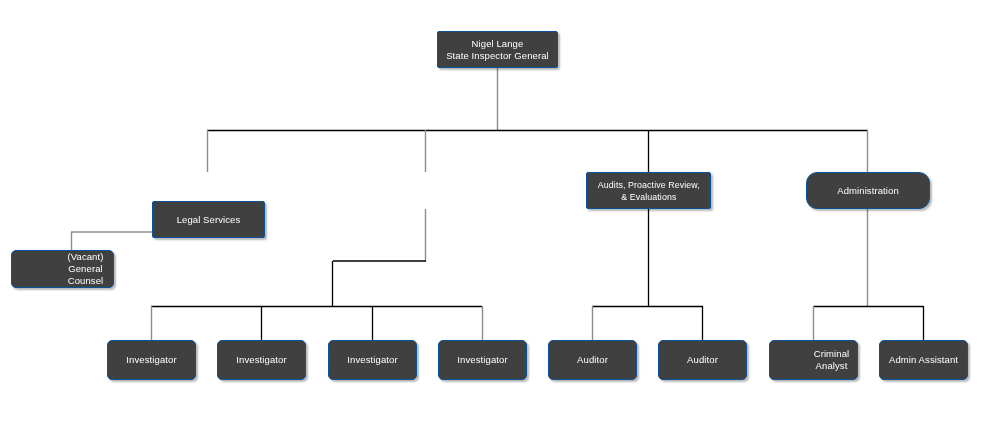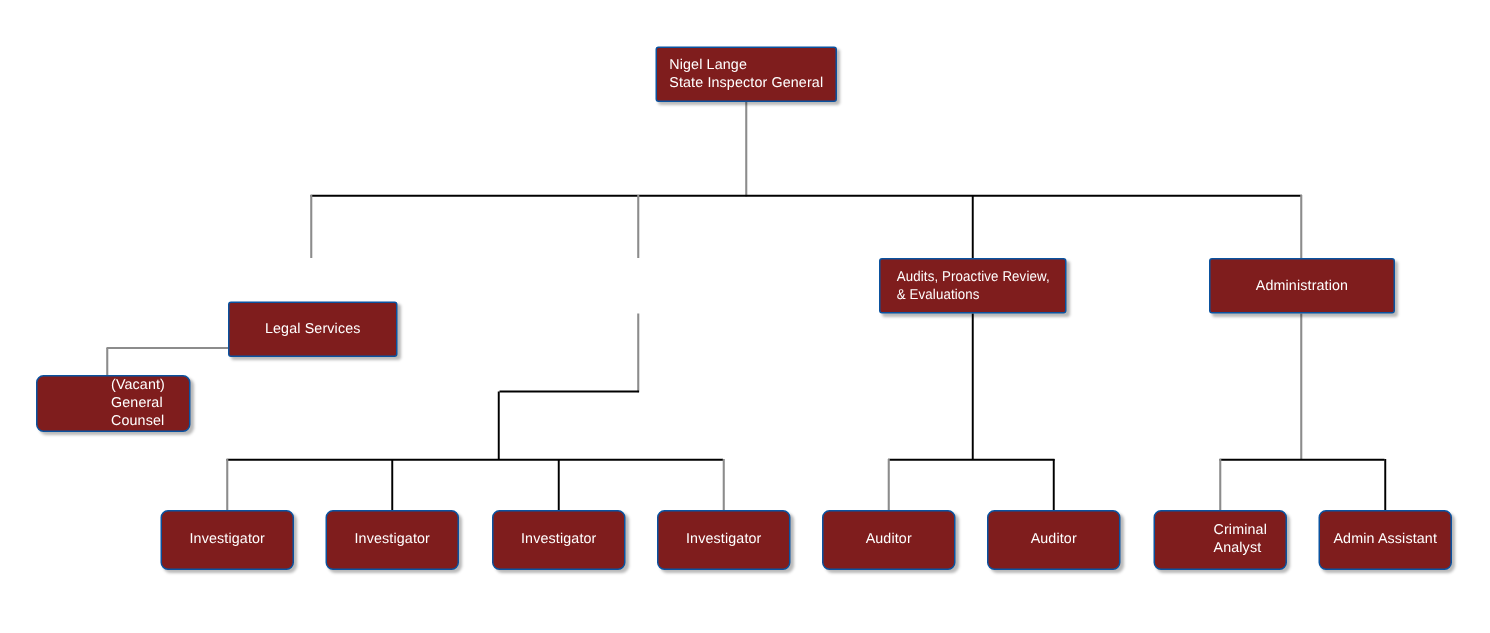--- a/index.html
+++ b/index.html
@@ -21,27 +21,28 @@
   }
   #connectors {
     position: absolute;
     left: 0;
     top: 0;
     width: 993px;
     height: 422px;
   }
   .org-node {
     position: absolute;
-    background: #7f1d1d;
+    background: #404040;
     border: 1px solid #0a529f;
     border-radius: 2px;
     box-sizing: border-box;
     display: flex;
     align-items: center;
     justify-content: center;
+    text-align: center;
     color: #ffffff;
     font-size: 9.5px;
     line-height: 12px;
     letter-spacing: 0.1px;
     box-shadow: 2px 2px 2px rgba(0,0,0,0.28);
     overflow: hidden;
   }
   .org-node .node-label {
     display: block;
     white-space: pre-line;
@@ -102,25 +103,25 @@
   <div class="org-node" style="left:152px; top:172px; width:113px; height:37px;margin-top:29px;">
     <span class="node-label">Legal Services</span>
   </div>
 
 
   <div class="org-node condensed" style="left:586px; top:172px; width:125px; height:37px;">
     <span class="node-label">Audits, Proactive Review,
 &amp; Evaluations</span>
   </div>
 
-  <div class="org-node" style="left:806px; top:172px; width:124px; height:37px;">
+  <div class="org-node" style="left:806px; top:172px; width:124px; height:37px;border-radius:11px;">
     <span class="node-label">Administration</span>
   </div>
 
-  <div class="org-node rounded" style="left:24px; top:250px; width:103px; height:38px;padding-left:46px;">
+  <div class="org-node rounded" style="left:11px; top:250px; width:103px; height:38px;padding-left:46px;">
     <span class="node-label">(Vacant)
 General Counsel</span>
   </div>
 
   <div class="org-node rounded" style="left:107px; top:340px; width:89px; height:40px;">
     <span class="node-label">Investigator</span>
   </div>
 
   <div class="org-node rounded" style="left:217px; top:340px; width:89px; height:40px;">
     <span class="node-label">Investigator</span>

